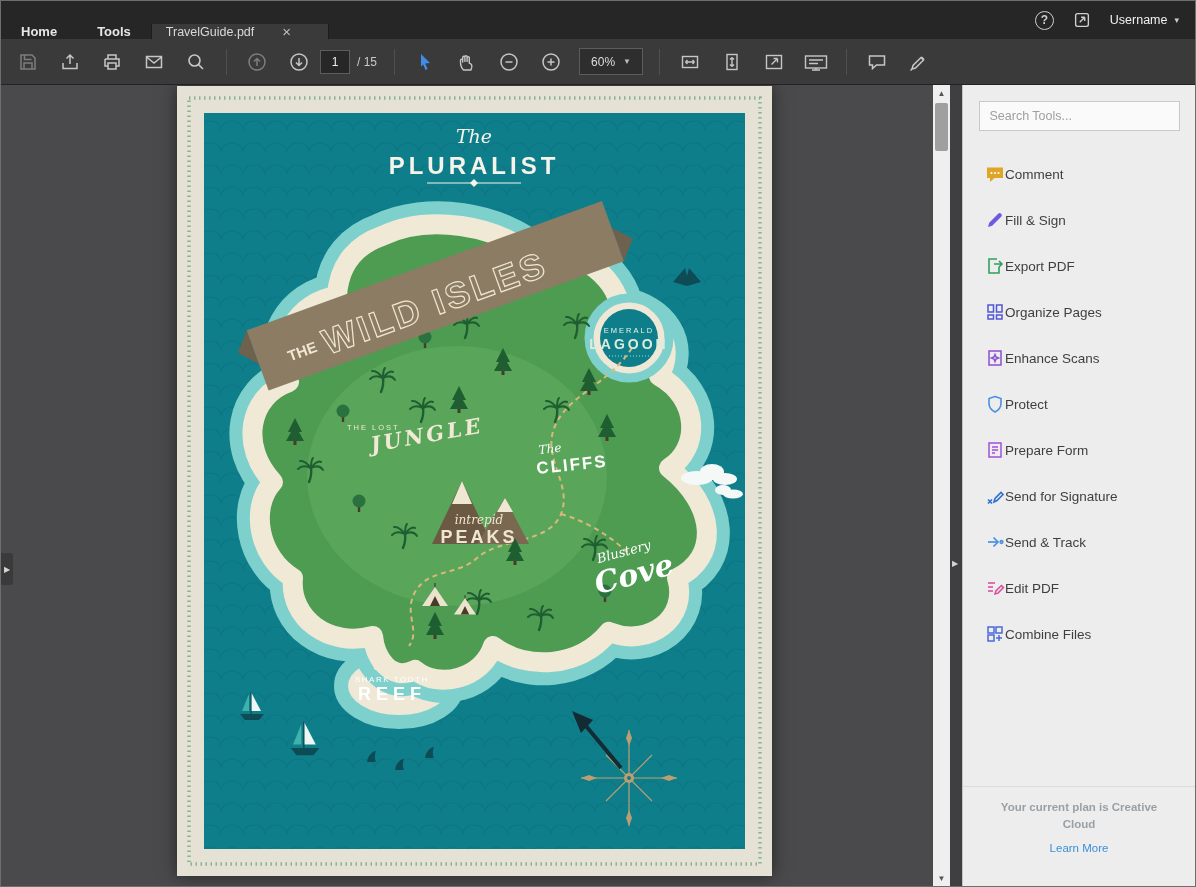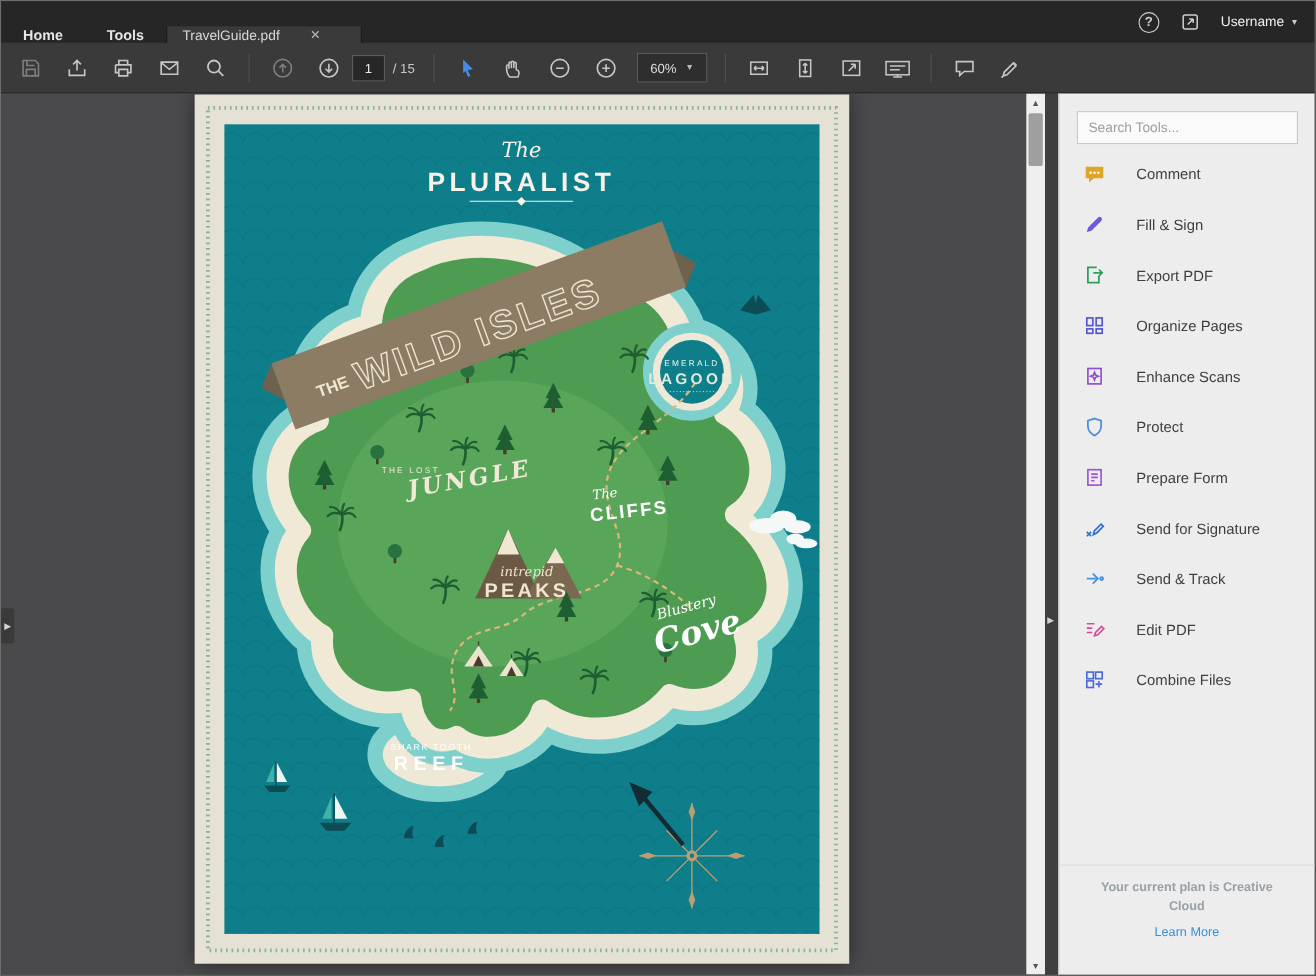--- a/index.html
+++ b/index.html
@@ -34,23 +34,23 @@
   .poster{display:block;width:595px;height:790px}
   .scrollbar{position:absolute;top:0;right:0;bottom:0;width:17px;background:#efefef;display:flex;flex-direction:column;justify-content:space-between;align-items:center}
   .sb-arrow{width:17px;height:16px;display:flex;align-items:center;justify-content:center;font-size:8px;color:#555;cursor:pointer}
   .sb-thumb{position:absolute;top:18px;left:2px;width:13px;height:48px;background:#9f9f9f;border-radius:2px;cursor:pointer}
   .left-toggle{position:absolute;left:0;top:468px;width:12px;height:32px;background:#3a3a3a;border-radius:0 3px 3px 0;display:flex;align-items:center;justify-content:center;color:#d5d5d5;font-size:8px;cursor:pointer}
   .splitter{flex:0 0 12px;background:#3f3f41;position:relative;cursor:pointer}
   .splitter .tri{position:absolute;top:474px;left:2px;color:#d5d5d5;font-size:8px}
 
   
   .sidebar{flex:0 0 233px;background:#ededee;border-left:1px solid #c4c4c4;position:relative;padding-top:16px}
-  .search{display:block;width:201px;margin:0 auto 4px;height:30px;border:1px solid #c9c9c9;background:#fafafa;font-size:12.5px;padding:0 10px;color:#444;font-family:inherit}
+  .search{display:block;width:201px;margin:0 auto 20px;height:30px;border:1px solid #c9c9c9;background:#fafafa;font-size:12.5px;padding:0 10px;color:#444;font-family:inherit}
   .search::placeholder{color:#9f9f9f}
-  .tool-item{display:flex;align-items:center;gap:28px;height:46px;padding-left:22px;font-size:13.5px;color:#3f3f3f;cursor:pointer}
+  .tool-item{display:flex;align-items:center;gap:0;height:46px;padding-left:22px;font-size:13.5px;color:#3f3f3f;cursor:pointer}
   .sicon{width:20px;height:20px;flex:0 0 20px}
   .plan{position:absolute;bottom:16px;left:0;right:0;text-align:center;padding:12px 18px 14px;border-top:1px solid #dcdcdc}
   .plan-text{color:#9aa1a6;font-size:11.5px;font-weight:bold;line-height:1.5;max-width:190px;margin:0 auto}
   .learn{display:inline-block;margin-top:9px;color:#3a8fd6;font-size:11.5px;cursor:pointer}
   .ticon{display:block}
 </style>
 </head>
 <body>
 
 <div class="app">

